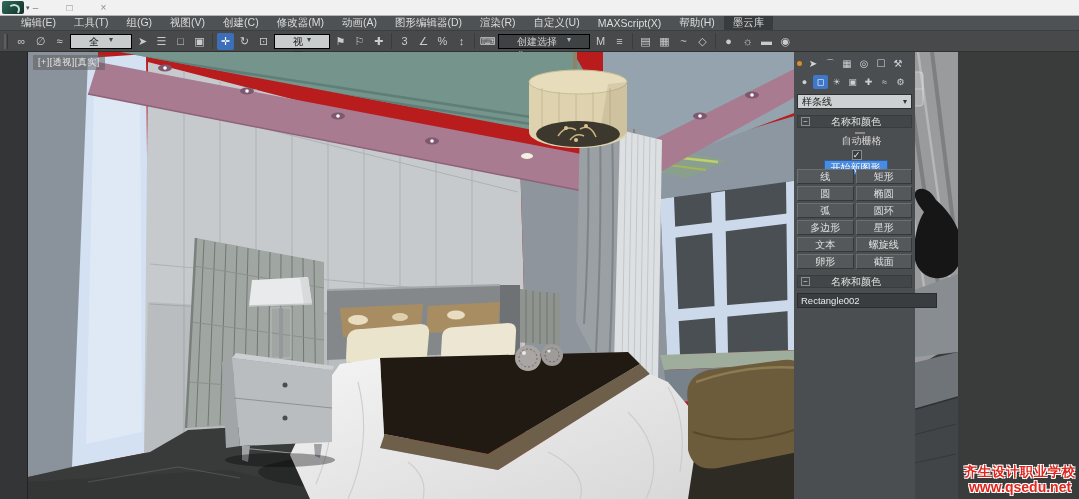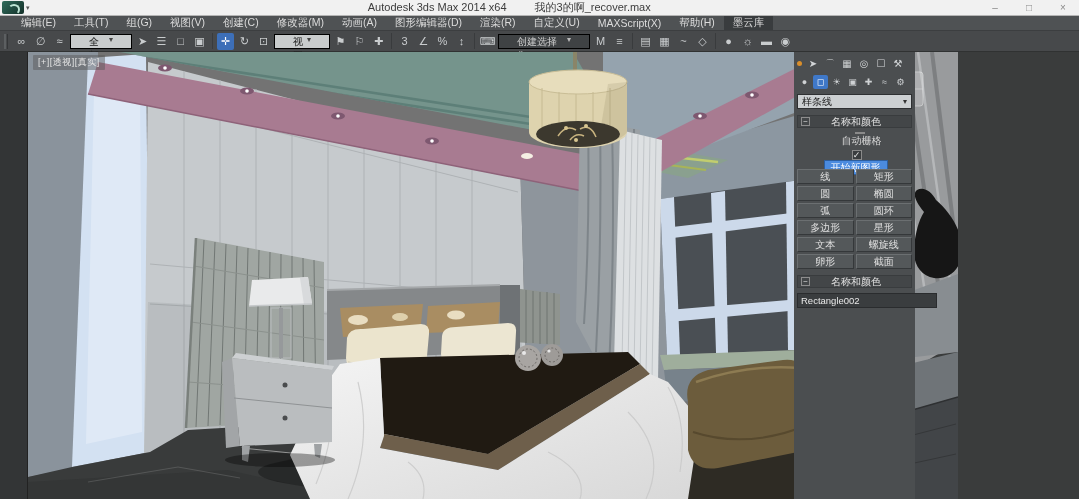--- a/index.html
+++ b/index.html
@@ -37,21 +37,21 @@
   .tsep { width:1px; height:16px; background:#393b3d; margin:0 2px; }
   .tdrop { height:15px; background:#c9cccd; color:#222; font-size:10px; display:flex;
     align-items:flex-start; padding:0 18px; border:1px solid #000000; }
   .tdrop .chev { margin-left:auto; font-size:8px; color:#444; padding-left:4px; }
   .tdrop.darkfield { background:#3f4244; color:#cfcfcf; }
   .tdrop.darkfield .chev { color:#bbb; }
 
   
   .main { display:flex; height:447px; }
   .left-strip { width:28px; background:#333536; border-right:1px solid #222; }
-  .viewport { position:relative; width:766px; height:447px; background:#737373; }
+  .viewport { position:relative; width:766px; height:447px; background:#b91c1c; }
   .viewport svg { display:block; }
   .vp-label { position:absolute; left:5px; top:3px; background:rgba(90,90,90,.5);
     color:#e4e4e4; font-size:9px; padding:1px 5px; border-radius:1px; letter-spacing:.5px; }
 
   
   .cmdpanel { width:121px; background:#4b4e50; padding:3px 3px 0 3px; position:relative; }
   .tabrow { display:flex; align-items:center; gap:1px; height:17px; }
   .grip-dot { width:5px; height:5px; border-radius:50%; background:#d98e2b; margin-right:2px; }
   .ptab { width:16px; height:15px; display:flex; align-items:center; justify-content:center;
     font-size:10px; color:#d2d5d7; }
@@ -88,23 +88,20 @@
   .watermark .l2 { font-size:14px; }
 </style>
 </head>
 <body>
 
 <div id="app">
 
   <div class="titlebar">
     <div class="logo"></div>
     <span class="logo-arrow">▾</span>
-    <div class="tb-title">
-      <span>Autodesk 3ds Max  2014 x64</span><span class="file">我的3的啊_recover.max</span>
-    </div>
     <div class="win-controls">
       <span>–</span>
       <span>□</span>
       <span>×</span>
     </div>
   </div>
 
   <div class="menubar">
     <span class="mi">编辑(E)</span>
     <span class="mi">工具(T)</span>
@@ -531,14 +528,18 @@
         <span class="minus">−</span>
         <span class="rtitle">名称和颜色</span>
       </div>
       <div class="namerow">
         <input class="namefield" value="Rectangle002" style="">
 
       </div>
     </div>
   </div>
 
+  <div class="watermark">
+    <div class="l1">齐生设计职业学校</div>
+    <div class="l2">www.qsedu.net</div>
+  </div>
 
 </div>
 
 </body></html>

